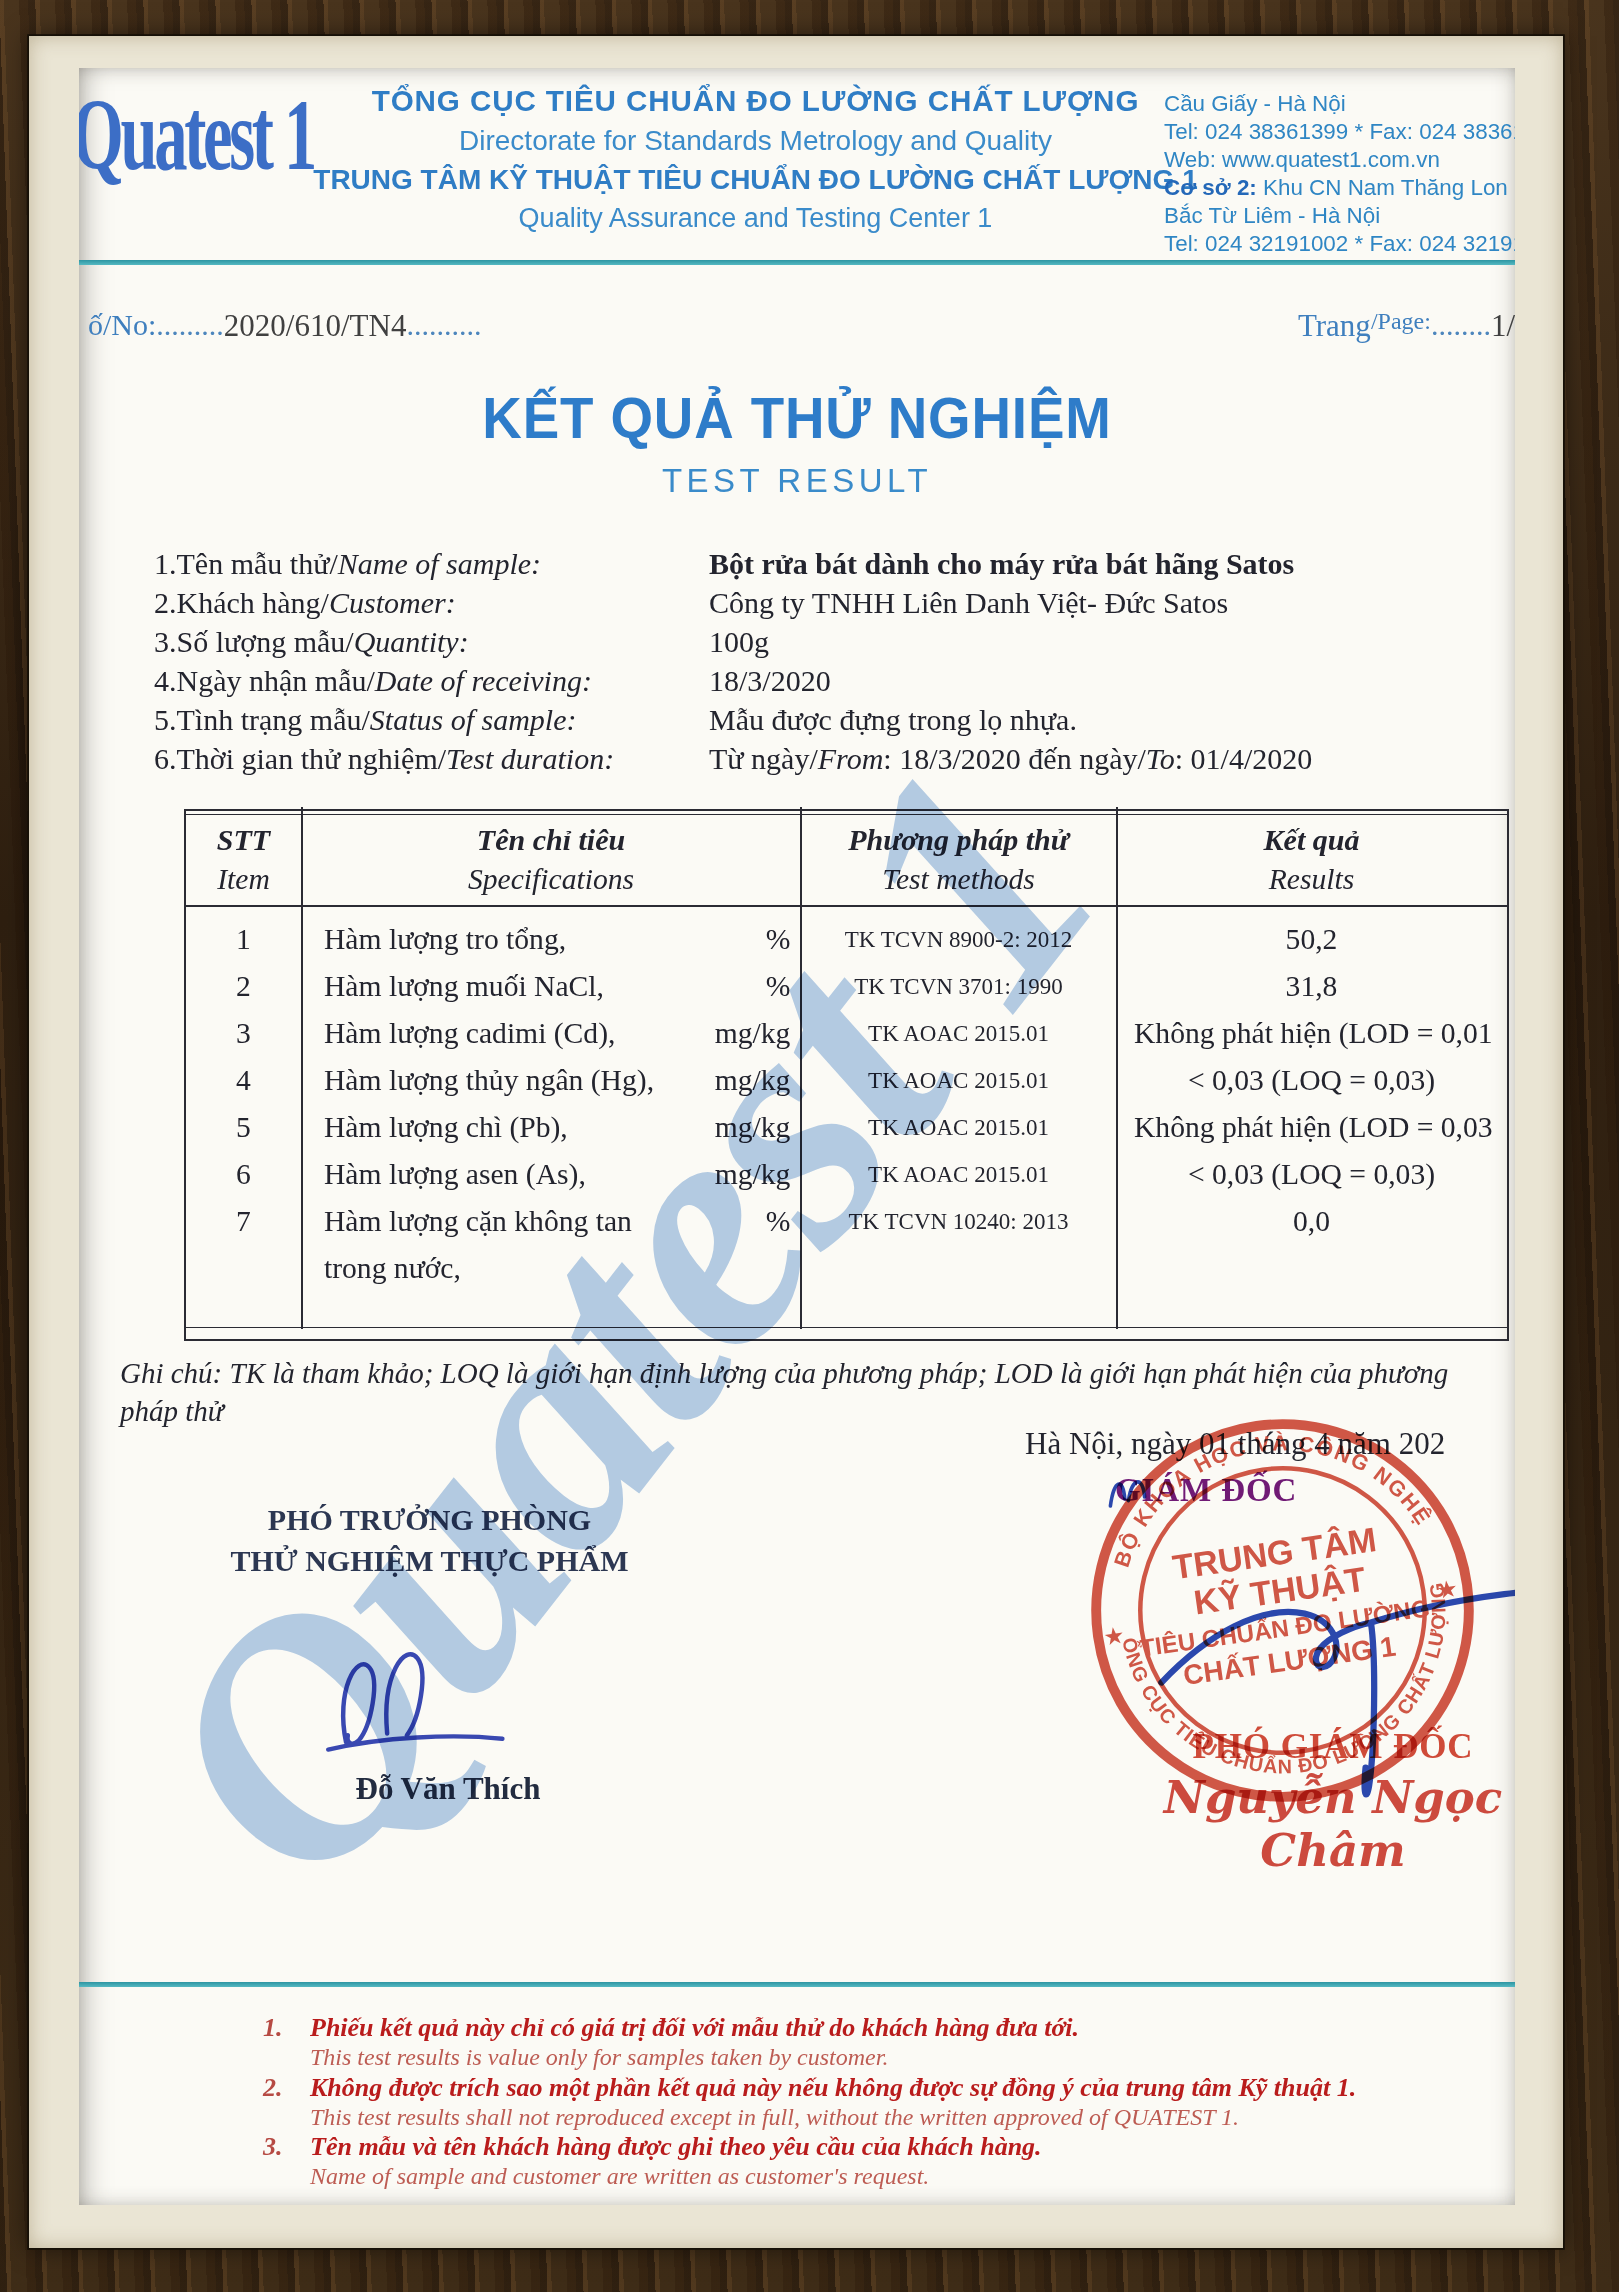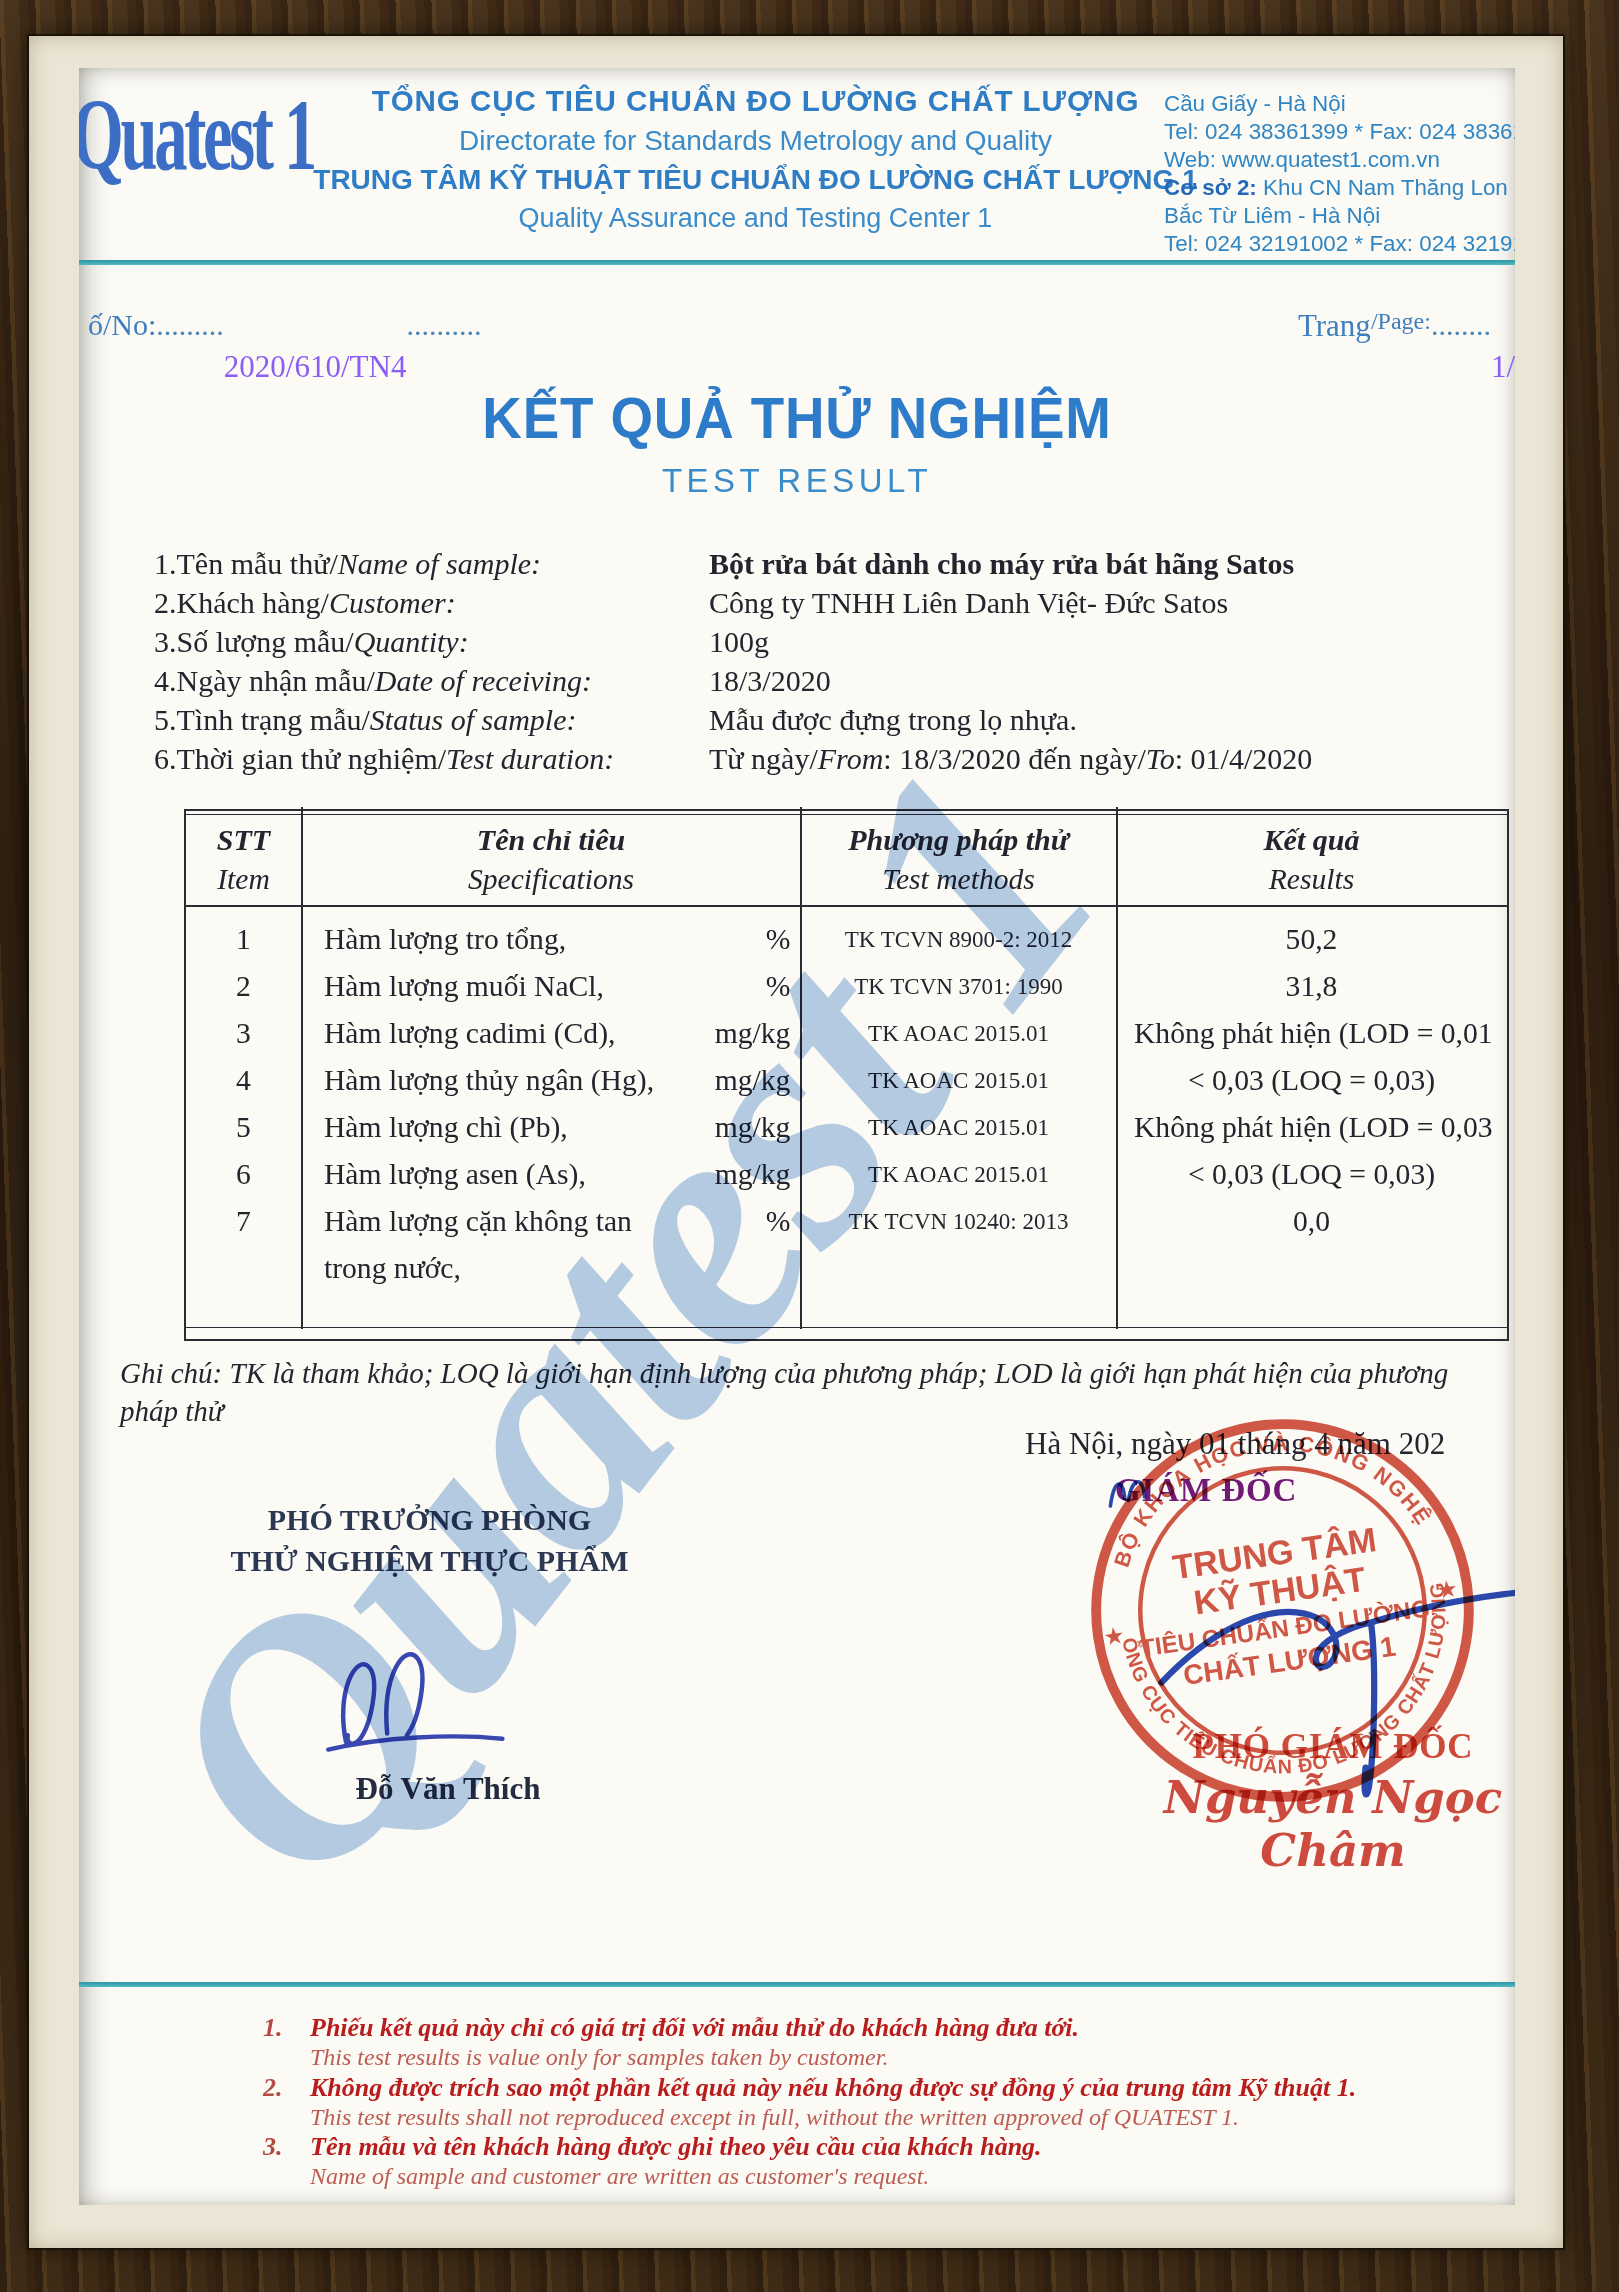--- a/index.html
+++ b/index.html
@@ -30,21 +30,21 @@
   .org .l4{font-size:27px;line-height:39px;color:#3a8bca;}
   .contact{position:absolute;left:1085px;top:21.5px;width:376px;font-family:"Liberation Sans","DejaVu Sans",sans-serif;
            font-size:22.4px;line-height:28px;color:#2f86c4;white-space:nowrap;}
   .contact b{color:#2468b8;}
   .rule{position:absolute;left:0;width:100%;height:4.5px;background:linear-gradient(180deg,var(--teal),#55b9c2);}
   .rule1{top:192px;} .rule2{top:1914px;}
 
   
   .docno{position:absolute;left:9px;top:240px;right:0;display:flex;align-items:flex-start;font-size:30px;color:#4d86bd;}
   .docno .lab{color:#3f7fbe;}
-  .docno .val{color:#8b5cf6;font-size:31px;margin-top:41px;}
+  .docno .val{color:#404040;font-size:31px;}
   .docno .grow{flex:1;}
   .docno .pg-vn{font-size:31px;color:#3f7fbe;}
   .docno .pg-en{font-size:24px;color:#3f7fbe;}
 
   .title{position:absolute;left:0;top:317px;width:100%;text-align:center;font-family:"Liberation Sans","DejaVu Sans",sans-serif;
          font-weight:bold;font-size:57px;letter-spacing:0.9px;color:var(--title_blue);transform:scaleX(.96);}
   .subtitle{position:absolute;left:0;top:394px;width:100%;text-align:center;font-family:"Liberation Sans","DejaVu Sans",sans-serif;
             font-size:33px;letter-spacing:4.5px;color:#3a8bca;}
 
   

